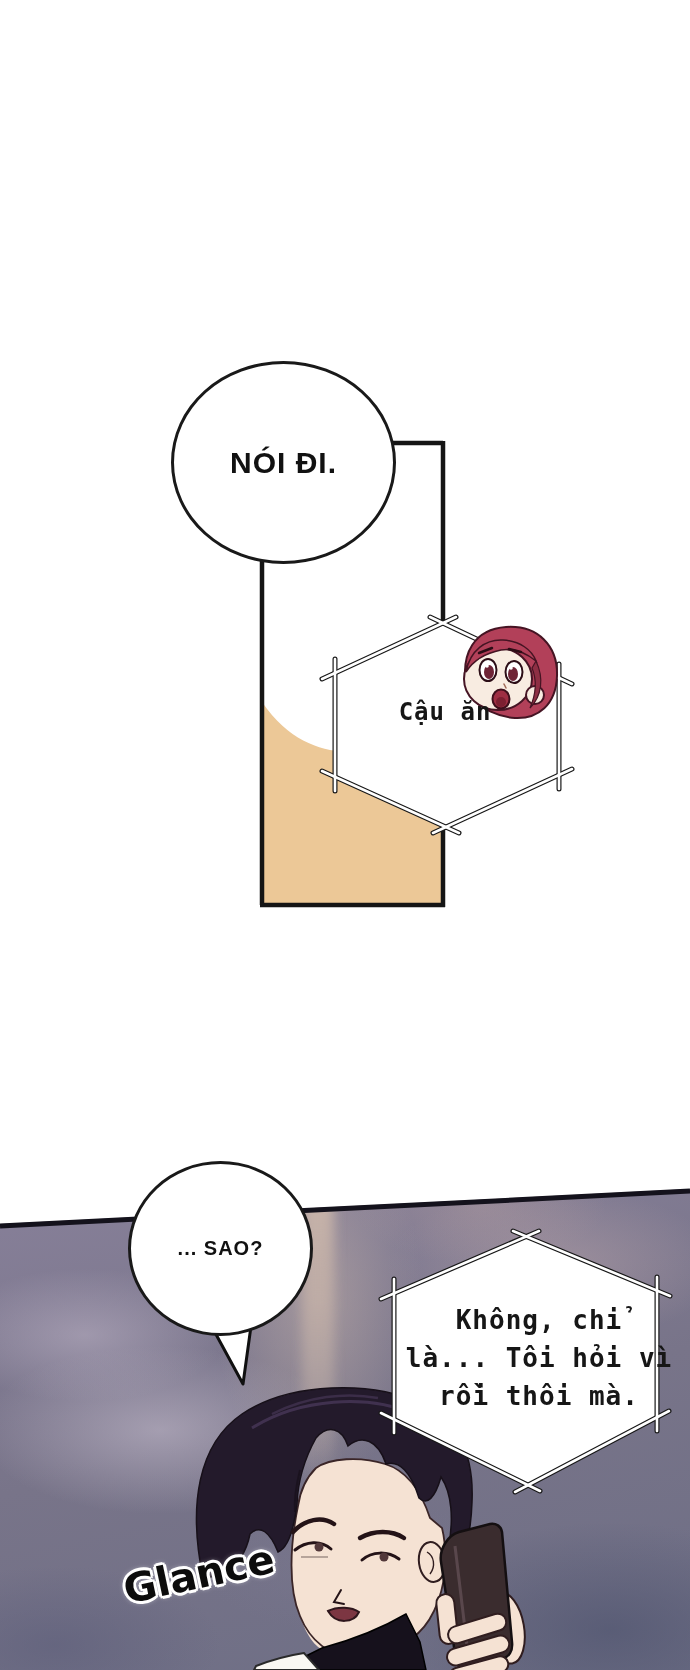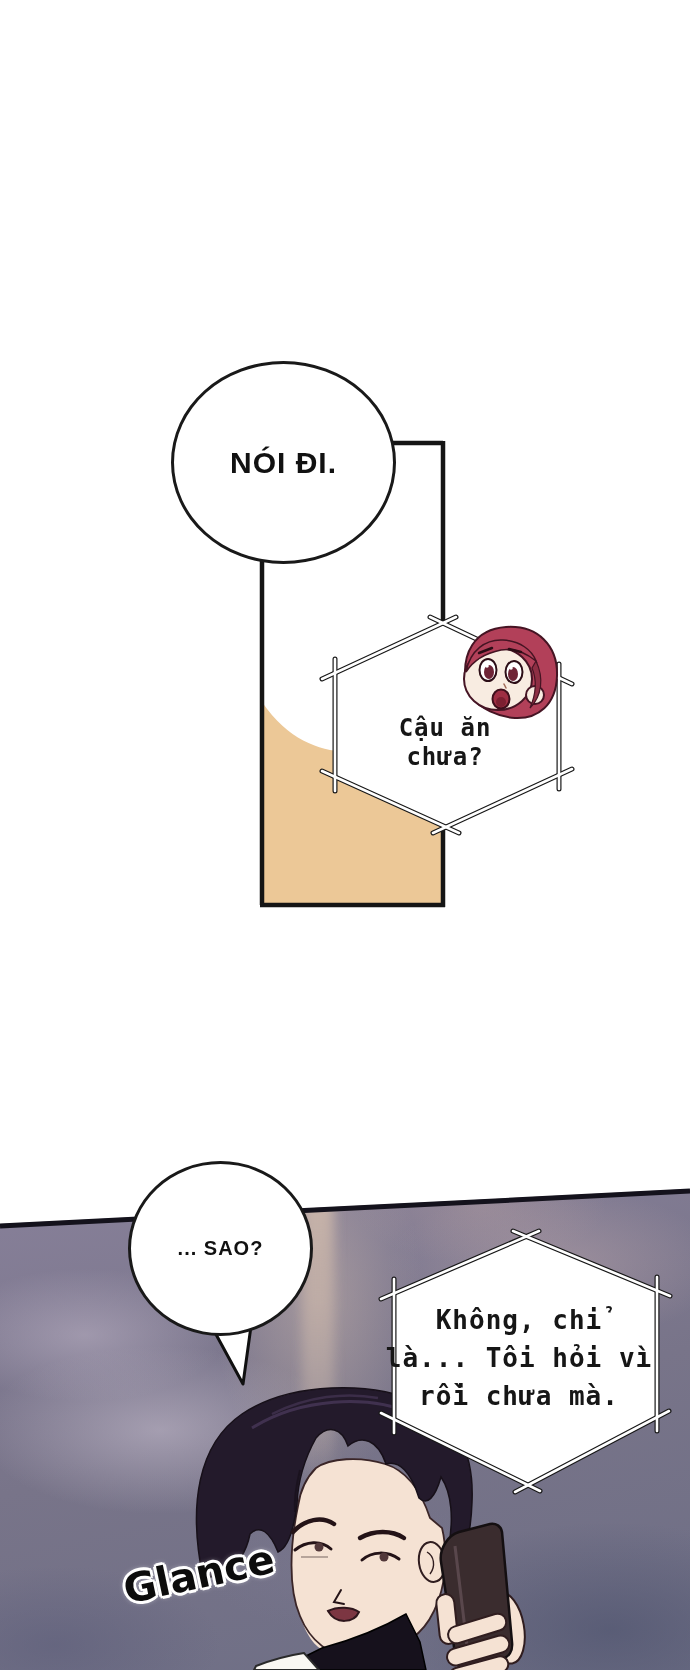--- a/index.html
+++ b/index.html
@@ -48,22 +48,22 @@
   .bubble-sao{left:128px;top:1161px;width:179px;height:169px;font-size:20px;letter-spacing:1px;}
   
   .hex-text{
     position:absolute;z-index:3;
     text-align:center;
     color:#161616;
     font-family:"DejaVu Sans Mono","DejaVu Sans",monospace;
     font-weight:bold;
     letter-spacing:1px;
   }
-  .hex-text-1{left:341px;top:698px;width:208px;font-size:24px;line-height:29px;margin-top:16px;}
-  .hex-text-2{left:376px;top:1301px;width:286px;font-size:26px;line-height:38px;}
+  .hex-text-1{left:341px;top:698px;width:208px;font-size:24px;line-height:29px;}
+  .hex-text-2{left:396px;top:1301px;width:286px;font-size:26px;line-height:38px;}
   
   .sfx-glance{
     position:absolute;z-index:3;
     left:124px;top:1567px;
     font-family:"DejaVu Sans", sans-serif;
     font-weight:bold;
     font-size:40px;
     color:#0c0c0c;
     transform:rotate(-12deg);
     transform-origin:left center;
@@ -217,28 +217,27 @@
       </g>
     </g>
   </svg>
 
   <div class="bubble-circle bubble-noi-di">
     <span>NÓI ĐI.</span>
   </div>
 
   <div class="hex-text hex-text-1">
     <div>Cậu ăn</div>
-    <div>chưa?</div>
   </div>
 
   <div class="bubble-circle bubble-sao">
     <span>... SAO?</span>
   </div>
 
   <div class="hex-text hex-text-2">
     <div>Không, chỉ</div>
     <div>là... Tôi hỏi vì</div>
-    <div>rồi chưa mà.</div>
+    <div>rồi thôi mà.</div>
   </div>
 
   <div class="sfx-glance">Glance</div>
 
 </div>
 
 </body></html>

